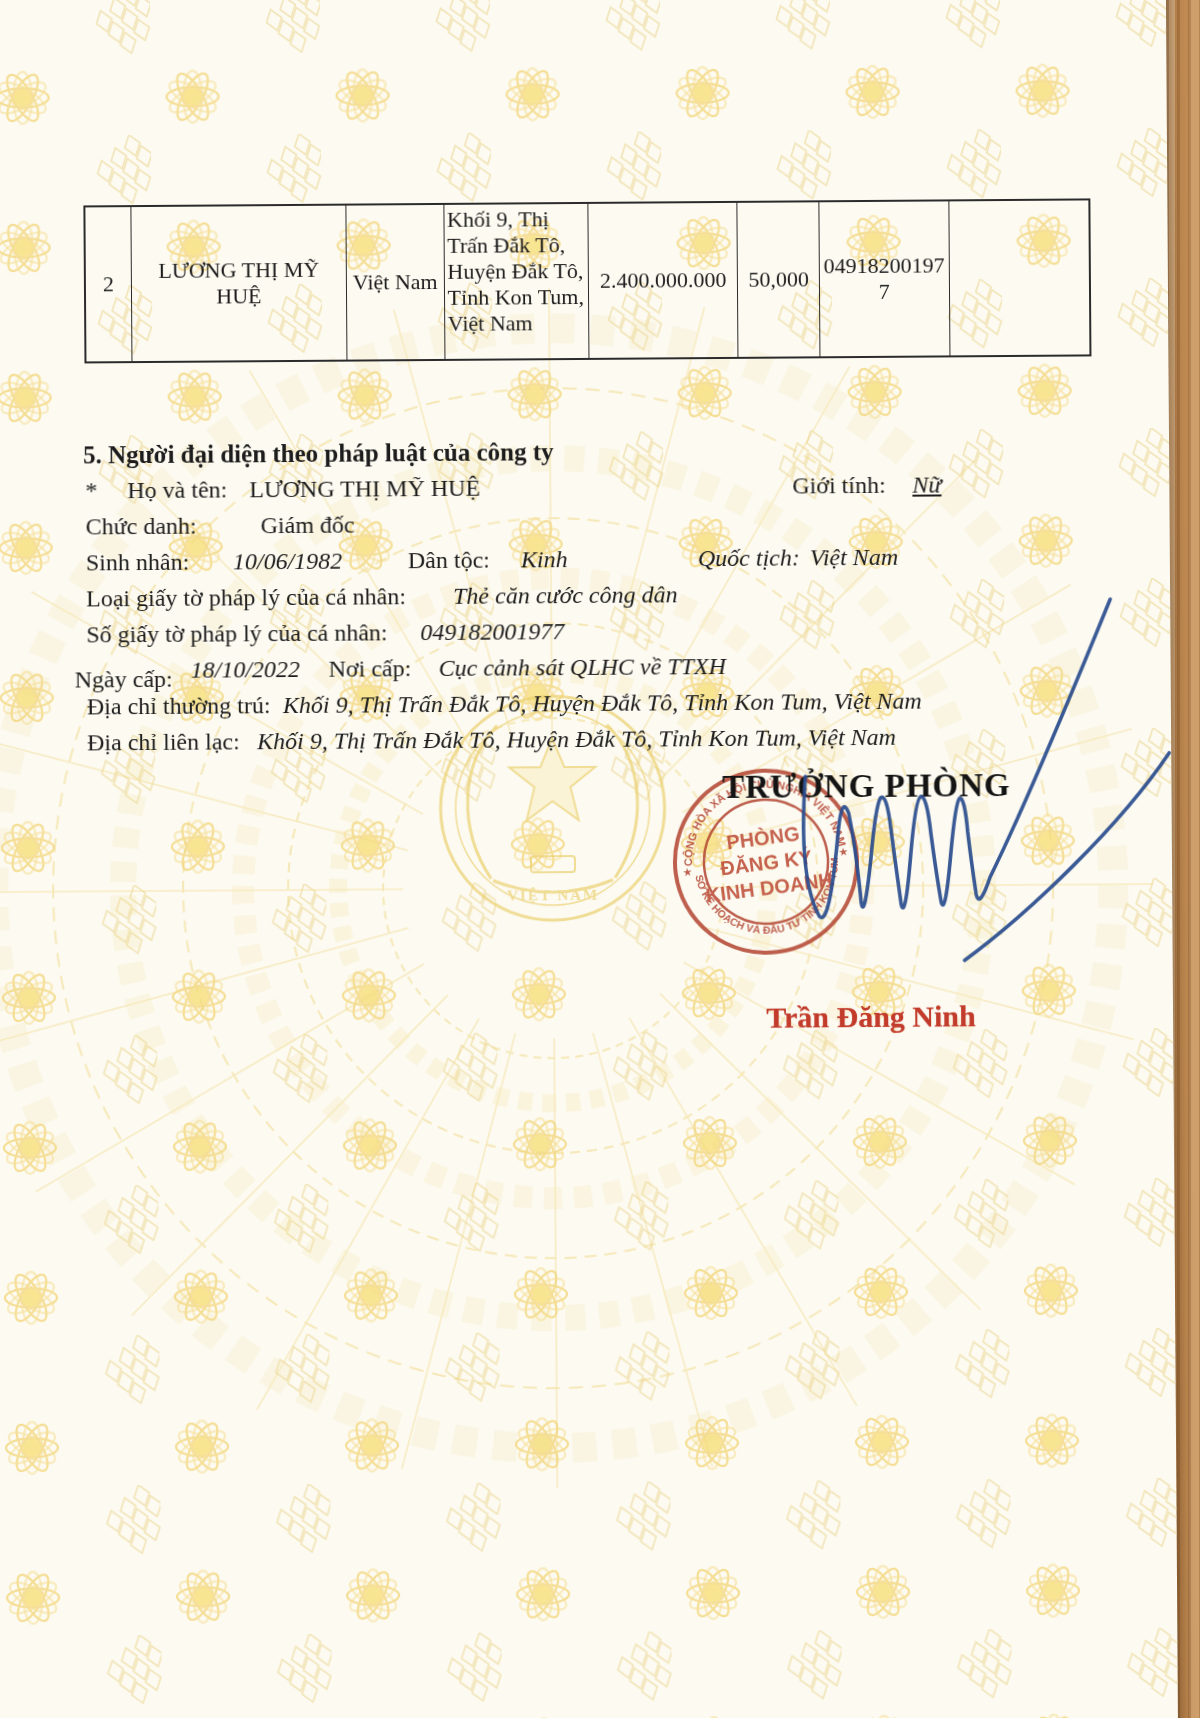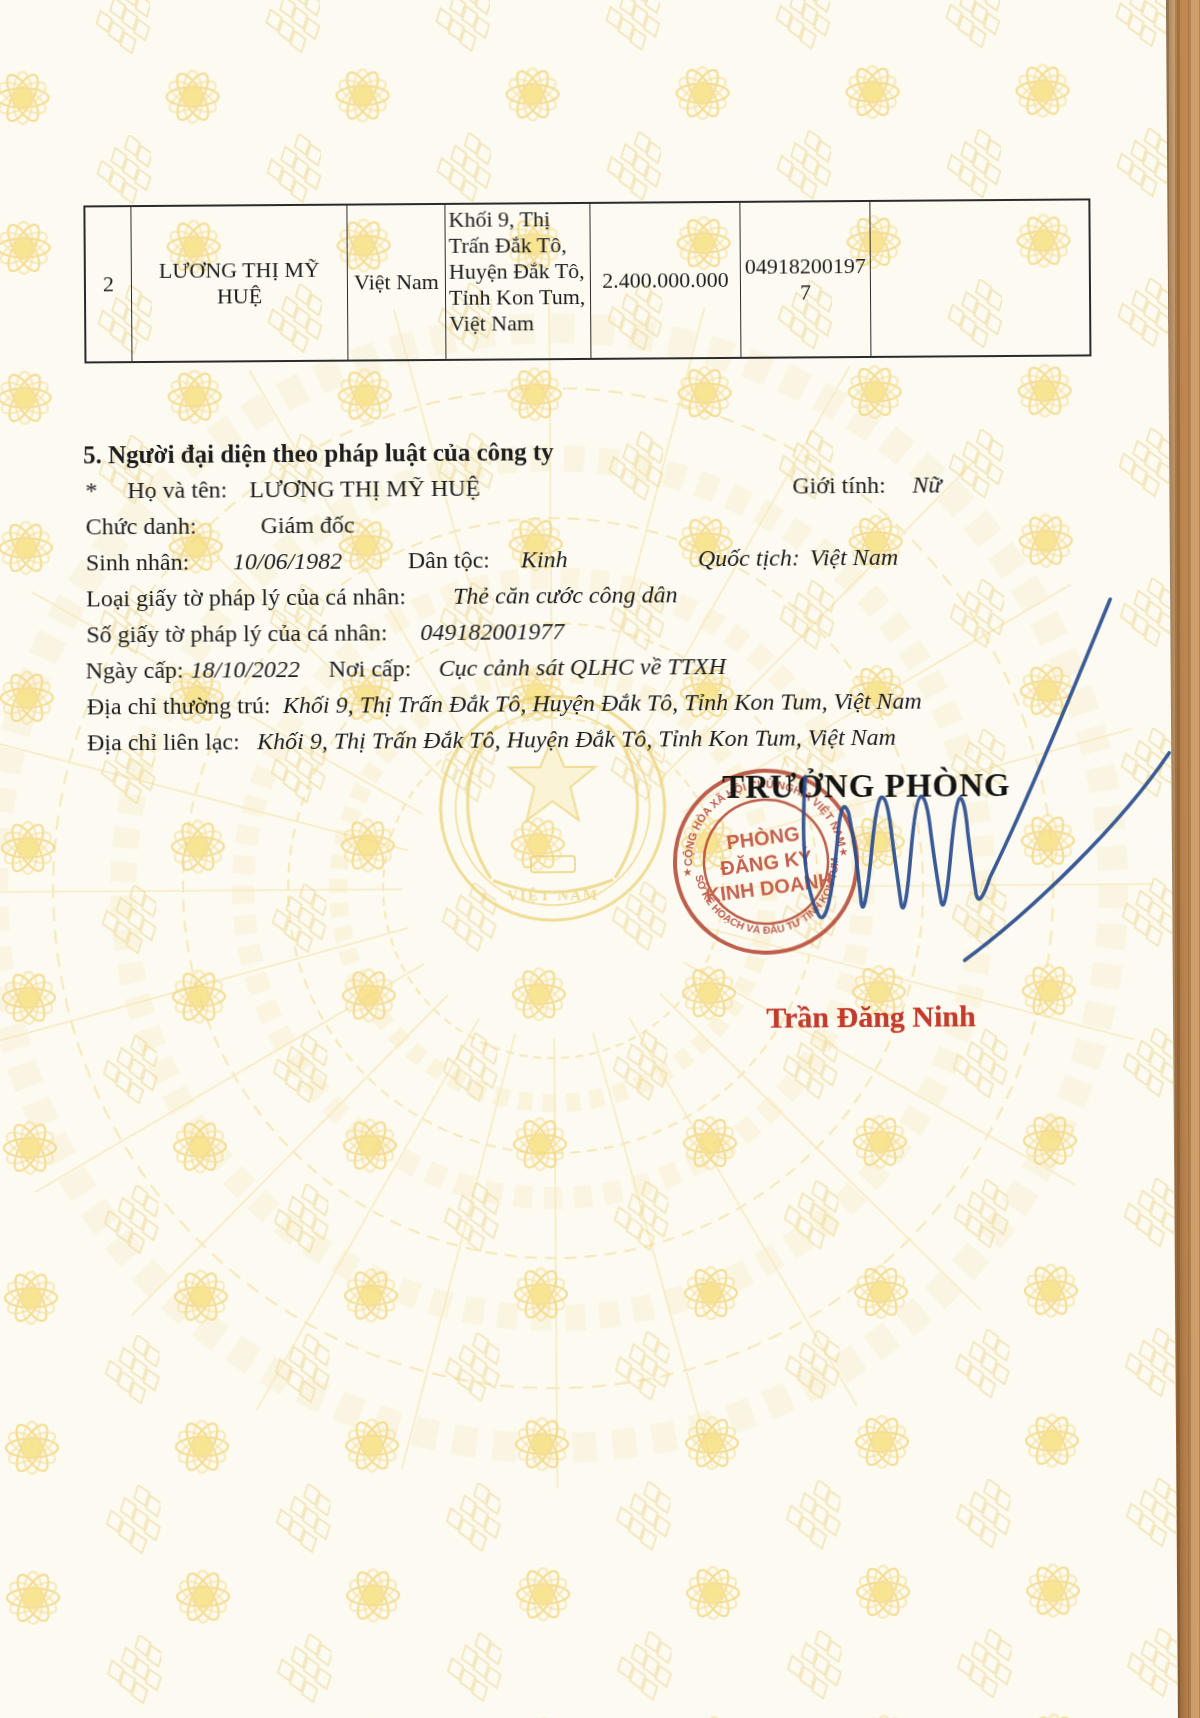--- a/index.html
+++ b/index.html
@@ -136,32 +136,33 @@
   </svg>
 
   <div class="content">
 
     <div class="reg-table">
       <div class="cell c1">2</div>
       <div class="cell c2">LƯƠNG THỊ MỸ HUỆ</div>
       <div class="cell c3">Việt Nam</div>
       <div class="cell c4">Khối 9, Thị Trấn Đắk Tô, Huyện Đắk Tô, Tỉnh Kon Tum, Việt Nam</div>
       <div class="cell c5">2.400.000.000</div>
+      <div class="cell c6">50,000</div>
       <div class="cell c7">049182001977</div>
       <div class="cell c8"></div>
     </div>
 
     <div class="line heading" style="left:86px;top:438px;">5. Người đại diện theo pháp luật của công ty</div>
 
     <div class="line" style="left:0;top:474px;width:1200px;">
       <span class="seg" style="left:88px;">*</span>
       <span class="seg" style="left:130px;">Họ và tên:</span>
       <span class="seg" style="left:252px;">LƯƠNG THỊ MỸ HUỆ</span>
       <span class="seg" style="left:795px;">Giới tính:</span>
-      <span class="seg it" style="left:915px;">Nữ</span>
+      <span class="seg it" style="left:915px;text-decoration:underline;">Nữ</span>
     </div>
 
     <div class="line" style="left:0;top:510px;width:1200px;">
       <span class="seg" style="left:88px;text-align:center;">Chức danh:</span>
       <span class="seg" style="left:235px;margin-left:28px;">Giám đốc</span>
     </div>
 
     <div class="line" style="left:0;top:546px;width:1200px;">
       <span class="seg" style="left:88px;">Sinh nhân:</span>
       <span class="seg it" style="left:235px;">10/06/1982</span>
@@ -175,21 +176,21 @@
       <span class="seg" style="left:88px;">Loại giấy tờ pháp lý của cá nhân:</span>
       <span class="seg it" style="left:455px;">Thẻ căn cước công dân</span>
     </div>
 
     <div class="line" style="left:0;top:618px;width:1200px;">
       <span class="seg" style="left:88px;">Số giấy tờ pháp lý của cá nhân:</span>
       <span class="seg it" style="left:422px;">049182001977</span>
     </div>
 
     <div class="line" style="left:0;top:654px;width:1200px;">
-      <span class="seg" style="left:87px;">Ngày cấp:</span>
+      <span class="seg" style="left:76px;margin-top:9px;">Ngày cấp:</span>
       <span class="seg it" style="left:192px;">18/10/2022</span>
       <span class="seg" style="left:330px;">Nơi cấp:</span>
       <span class="seg it" style="left:440px;">Cục cảnh sát QLHC về TTXH</span>
     </div>
 
     <div class="line" style="left:0;top:690px;width:1200px;">
       <span class="seg" style="left:88px;">Địa chỉ thường trú:</span>
       <span class="seg it" style="left:284px;">Khối 9, Thị Trấn Đắk Tô, Huyện Đắk Tô, Tỉnh Kon Tum, Việt Nam</span>
     </div>
 

